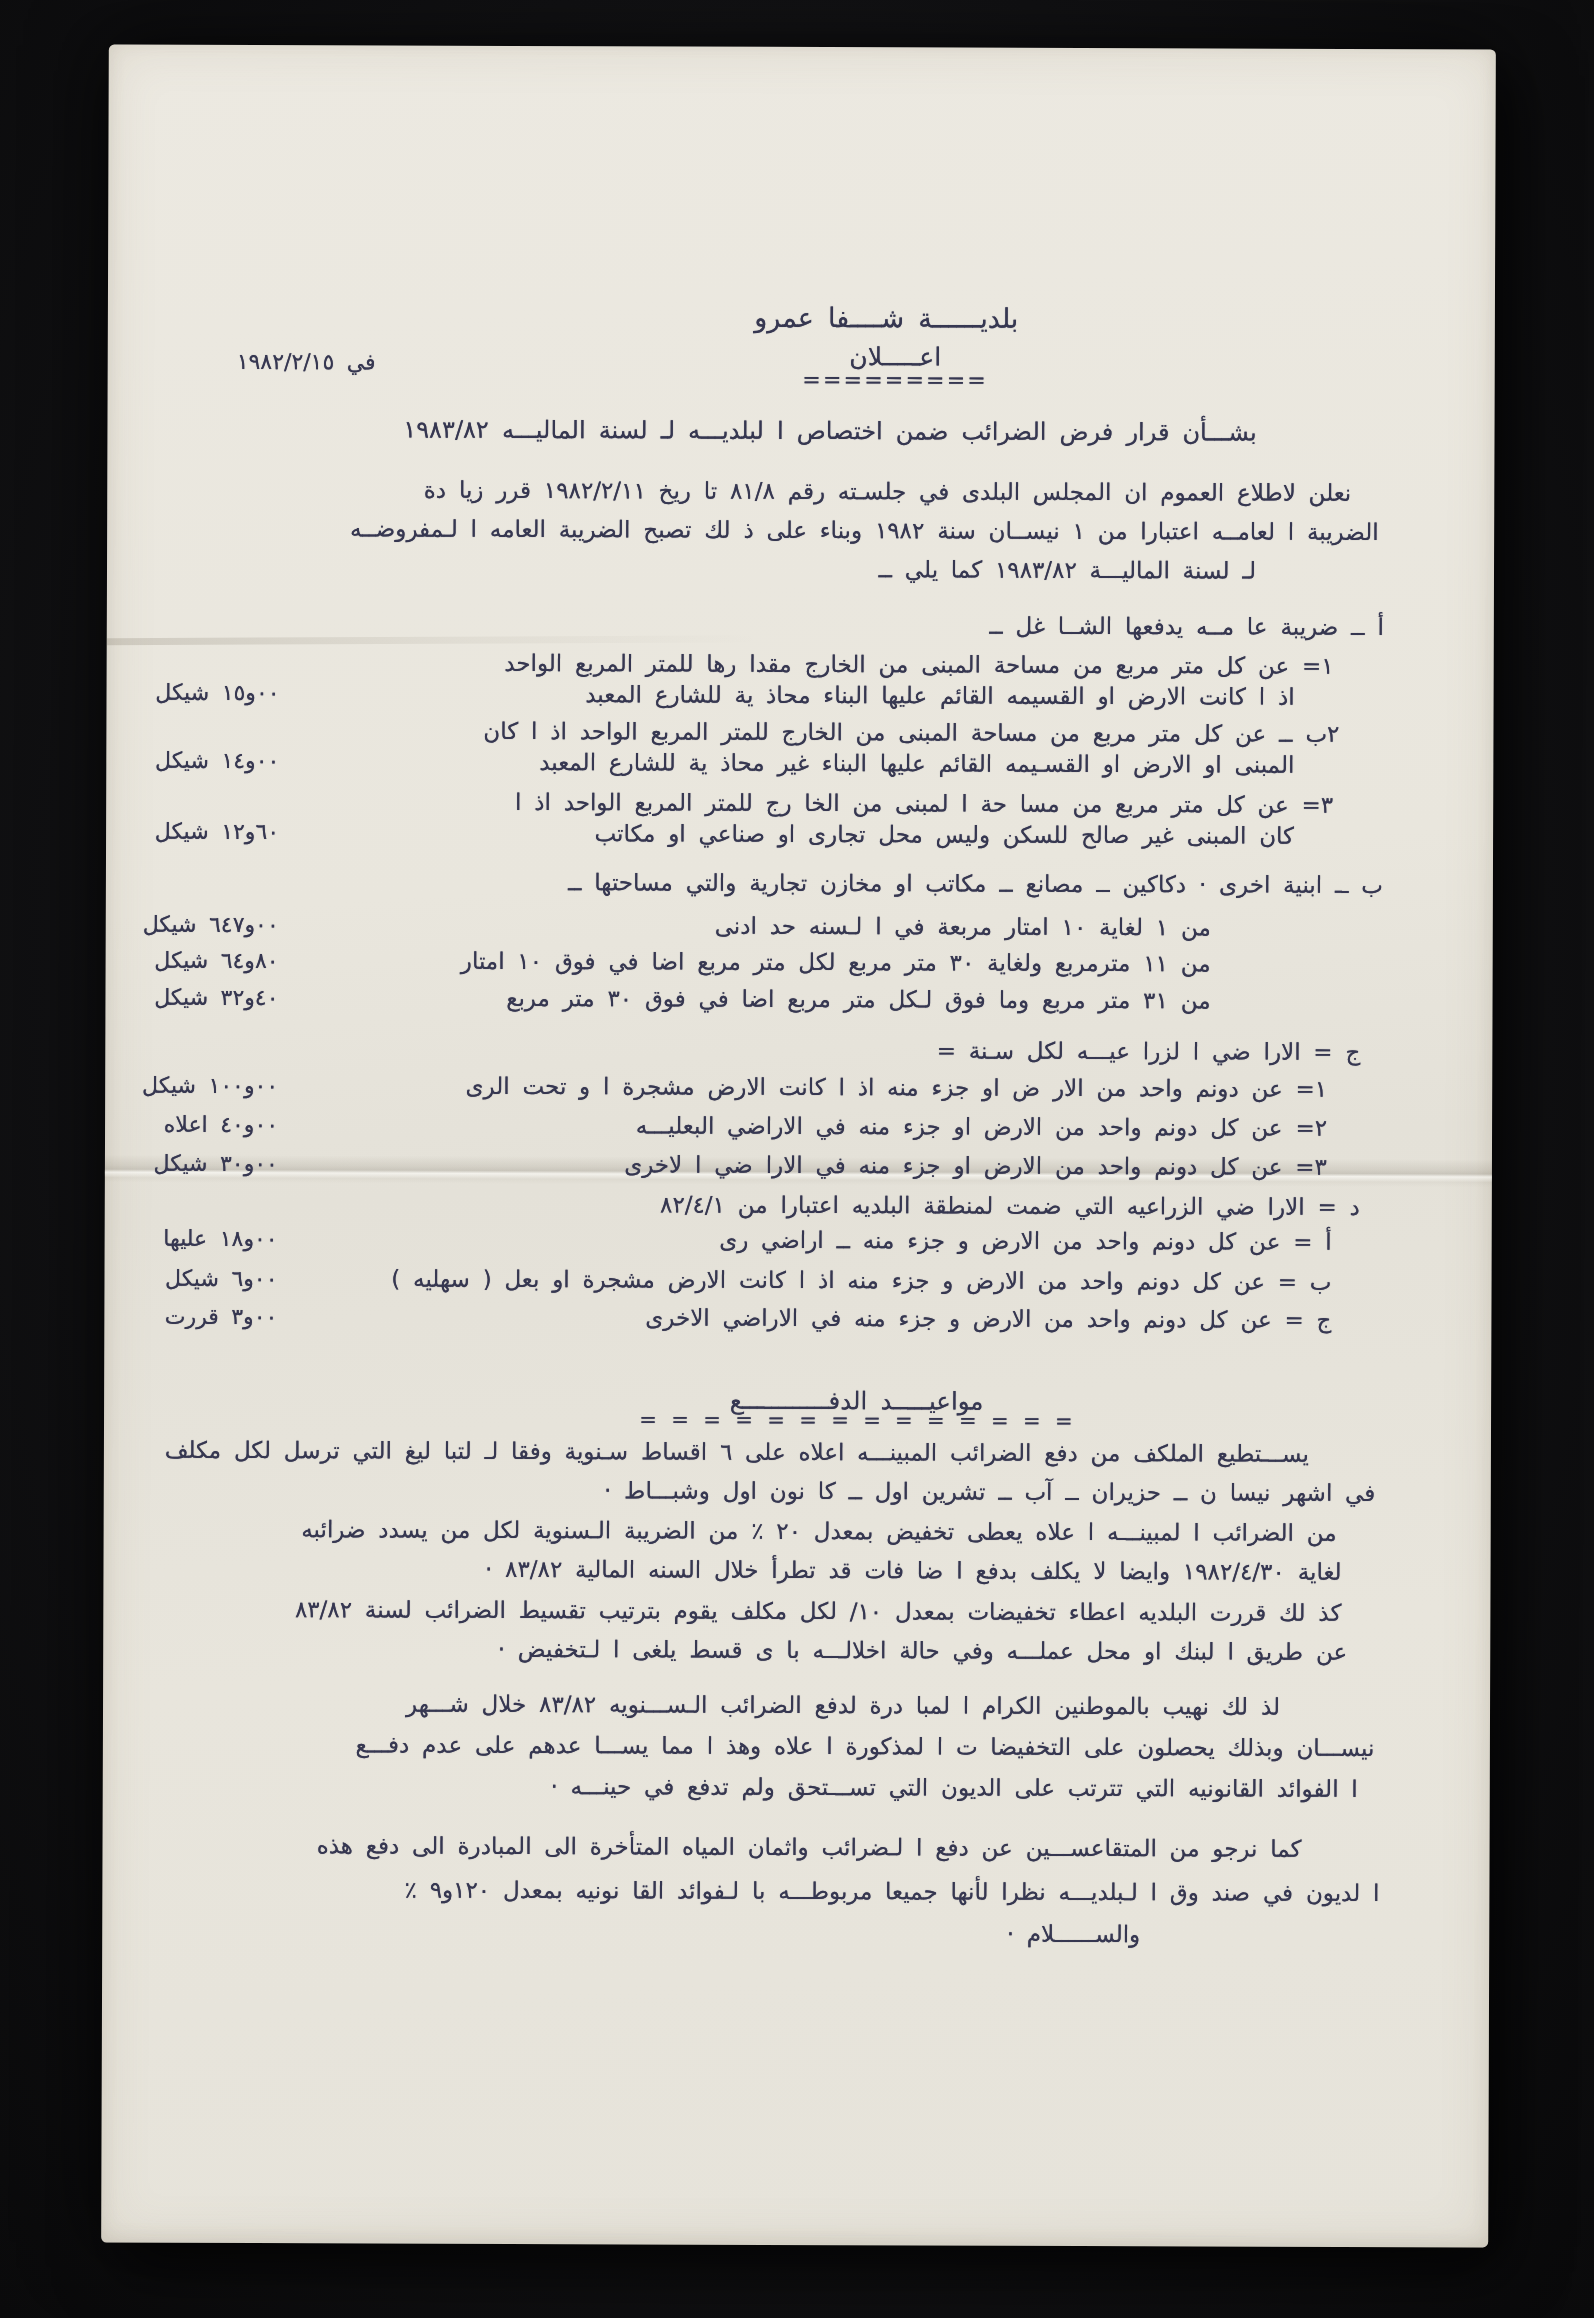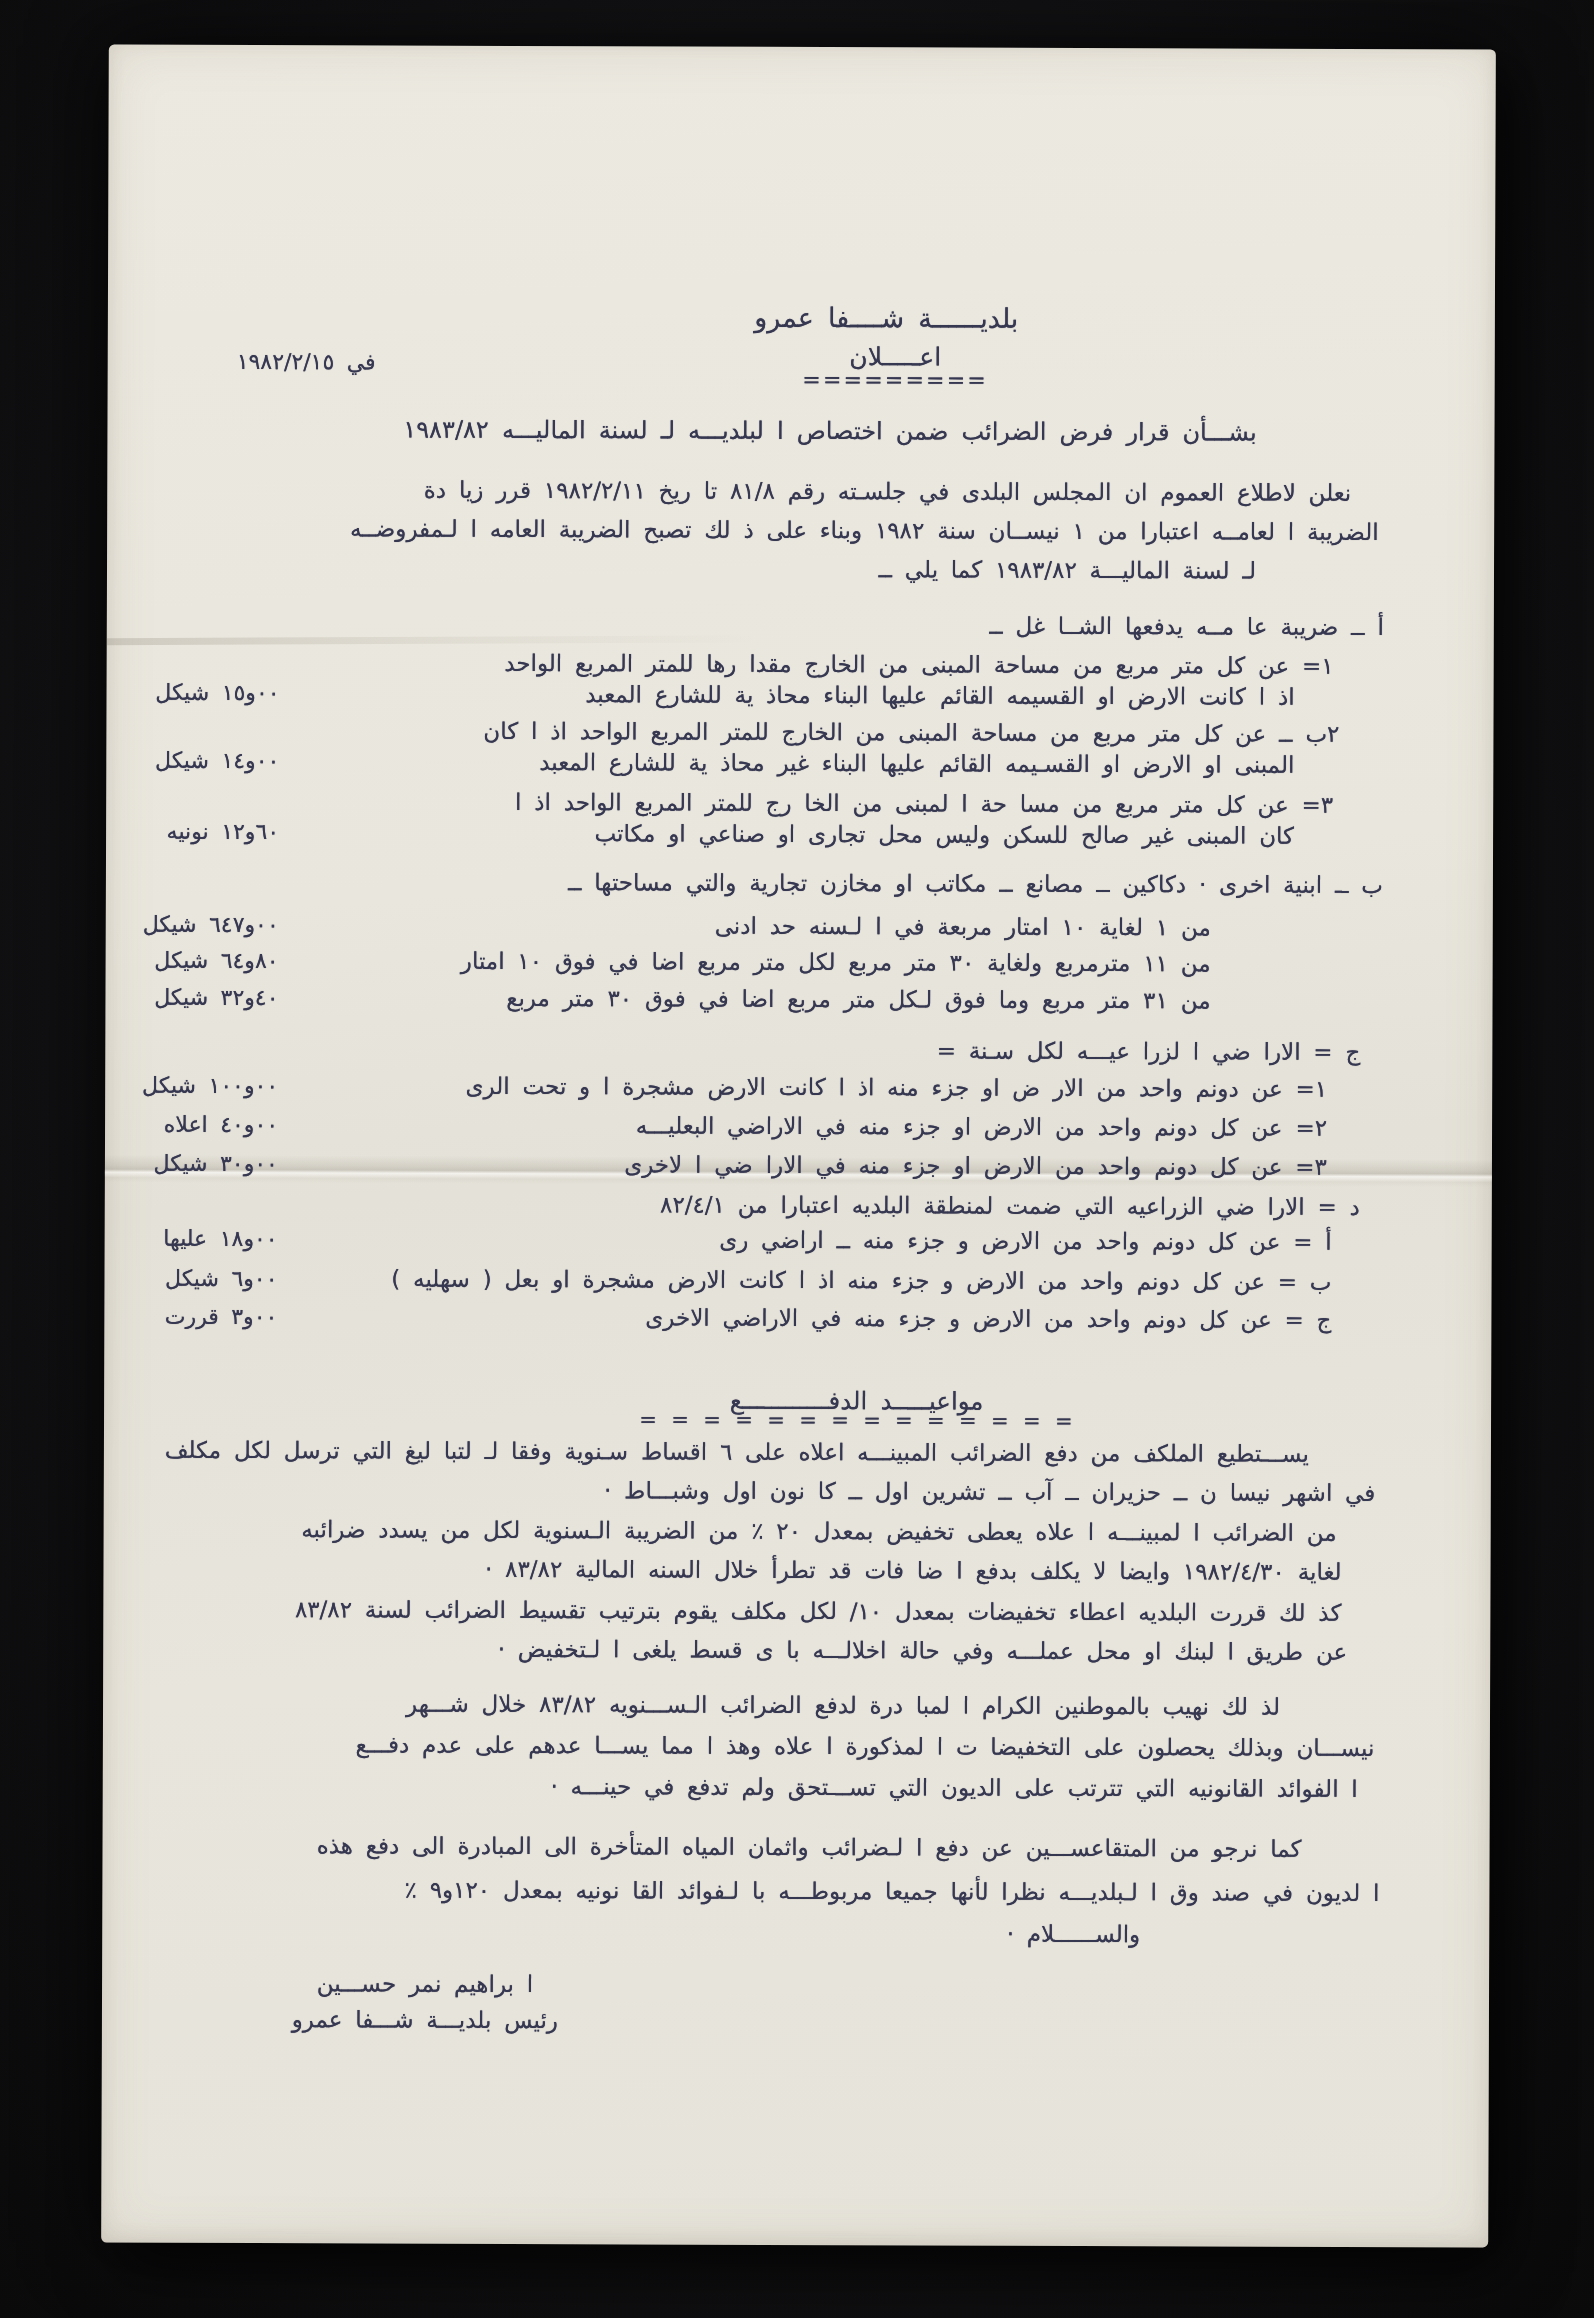--- a/index.html
+++ b/index.html
@@ -106,21 +106,21 @@
           <div class="t i160">المبنى او الارض او القسـيمه القائم عليها البناء غير محاذ ية للشارع المعبد</div>
         </div>
         <div class="val">٠٠و١٤ شيكل</div>
       </div>
 
       <div class="row" style="margin-top:9px">
         <div class="txt">
           <div class="t i90">٣= عن كل متر مربع من مسا حة ا لمبنى من الخا رج للمتر المربع الواحد اذ ا</div>
           <div class="t i160">كان المبنى غير صالح للسكن وليس محل تجارى او صناعي او مكاتب</div>
         </div>
-        <div class="val">٦٠و١٢ نونيه</div>
+        <div class="val">٦٠و١٢ شيكل</div>
       </div>
 
       <div class="sec-hdr t" style="margin-top:16.6px">ب ــ ابنية اخرى · دكاكين ــ مصانع ــ مكاتب او مخازن تجارية والتي مساحتها ــ</div>
 
       <div class="row srow" style="margin-top:10px">
         <div class="txt">
           <div class="t i310">من ١ لغاية ١٠ امتار مربعة في ا لـسنه حد ادنى</div>
         </div>
         <div class="val">٠٠و٦٤٧ شيكل</div>
       </div>
@@ -203,21 +203,17 @@
         <div class="t pline i40">ا الفوائد القانونيه التي تترتب على الديون التي تســـتحق ولم تدفع في حينـــه ·</div>
       </div>
 
       <div class="para p5" style="margin-top:16.6px">
         <div class="t pline i140">كما نرجو من المتقاعســـين عن دفع ا لـضرائب واثمان المياه المتأخرة الى المبادرة الى دفع هذه</div>
         <div class="t pline i30">ا لديون في صند وق ا لـبلديـــه نظرا لأنها جميعا مربوطـــه با لـفوائد القا نونيه بمعدل ١٢٠و٩ ٪</div>
       </div>
 
       <div class="salam t">والســــــلام ·</div>
 
-      <div class="sig">
-        <div class="t">ا براهيم نمر حســـين</div>
-        <div class="t">رئيس بلديـــة شـــفا عمرو</div>
-      </div>
 
     </div>
   </div>
 </div>
 
 
 </body></html>

